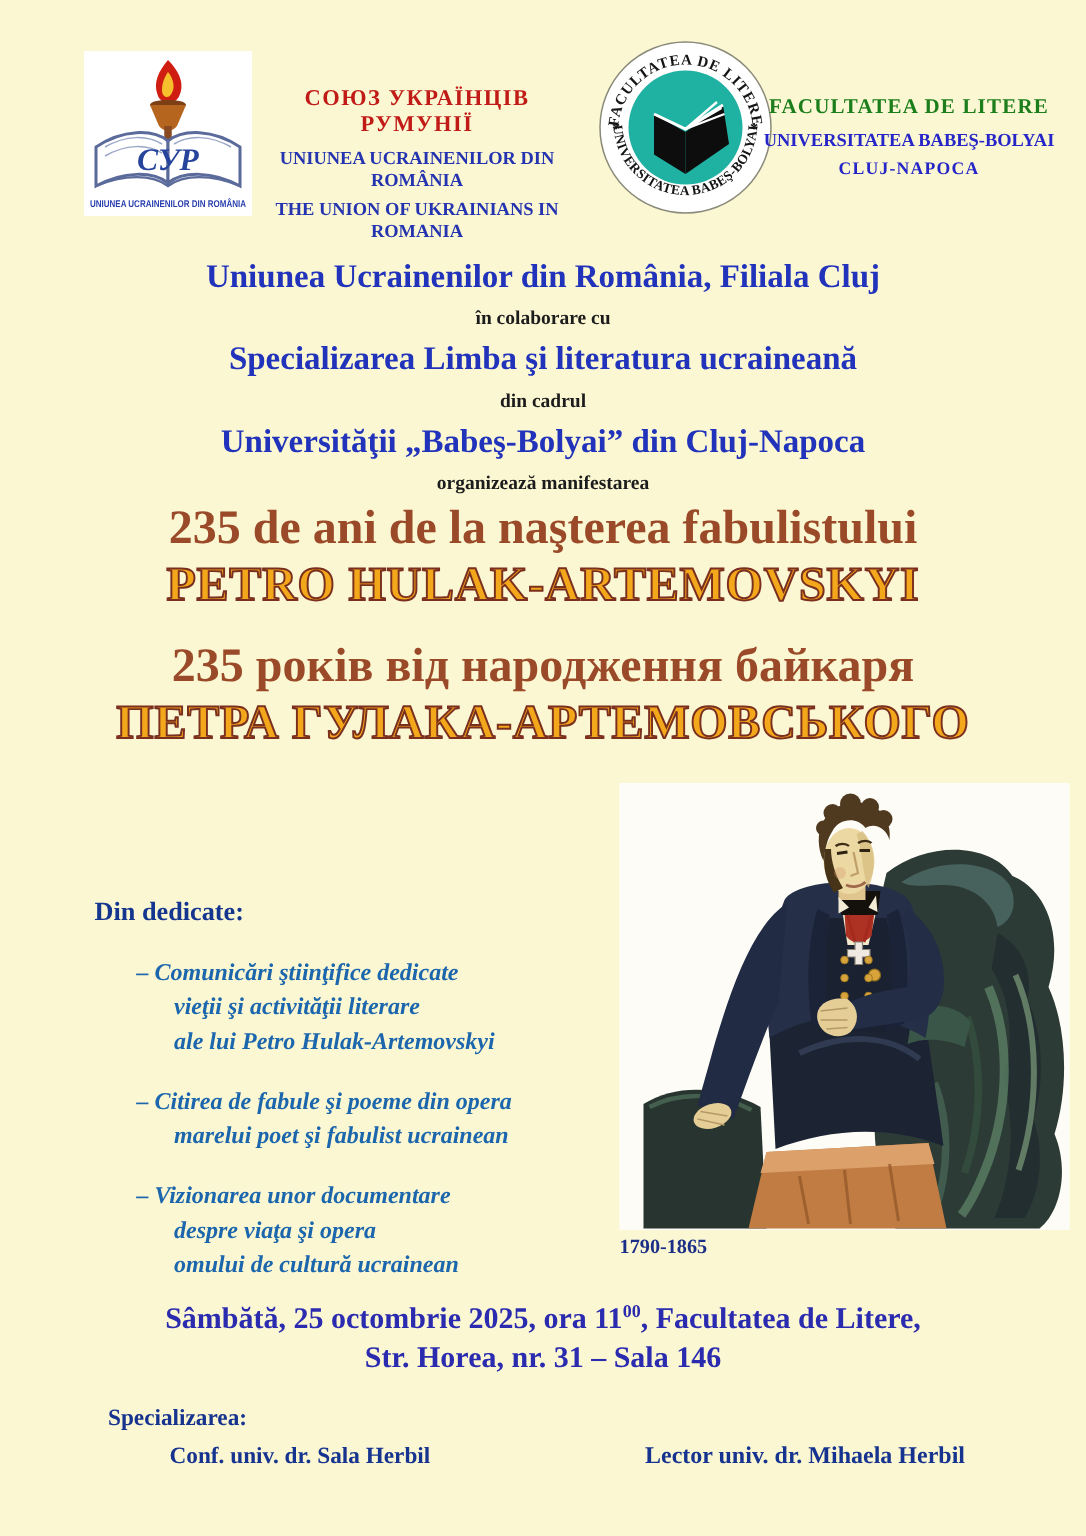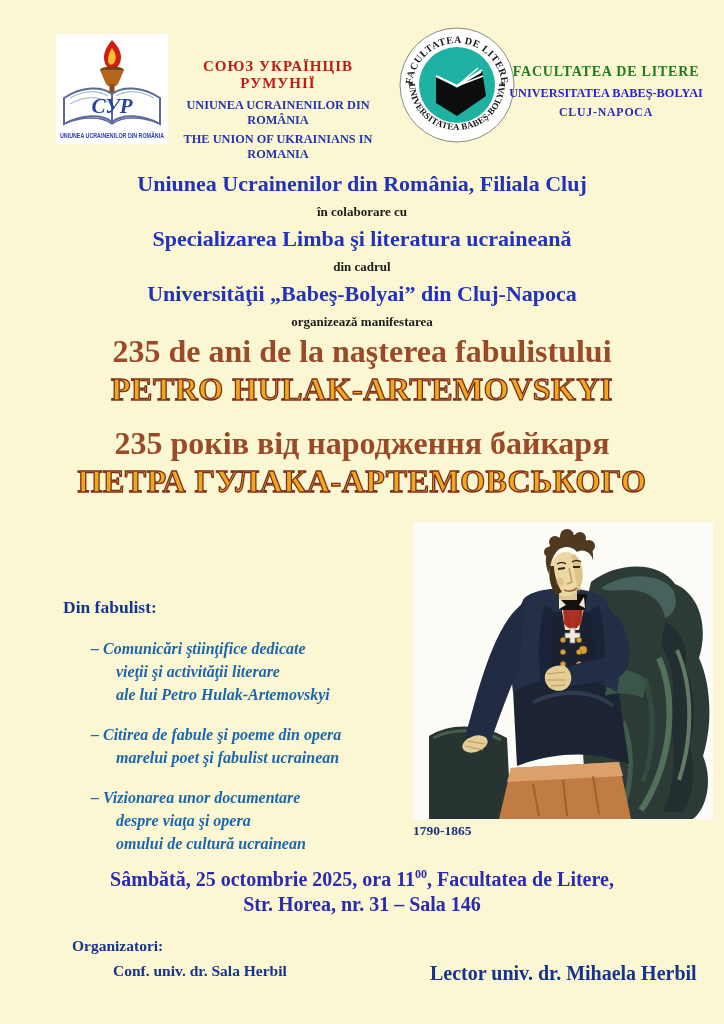--- a/index.html
+++ b/index.html
@@ -41,21 +41,21 @@
   
   .portrait-box{position:absolute;left:413px;top:522px;width:300px;height:298px;background:#fff;}
   .portrait-caption{position:absolute;left:413px;top:823px;width:240px;text-align:left;
     color:#1b2f86;font-weight:bold;font-size:13.5px;}
   
   .event{position:absolute;left:0;top:862px;width:100%;text-align:center;
     color:#2b2bb0;font-weight:bold;font-size:20px;line-height:25px;}
   .event sup{font-size:12px;}
   .organizers-heading{position:absolute;left:72px;top:937px;color:#16348f;font-weight:bold;font-size:15.5px;}
   .organizer-first{position:absolute;left:113px;top:962px;color:#16348f;font-weight:bold;font-size:15.5px;}
-  .organizer-second{position:absolute;left:430px;top:962px;color:#16348f;font-weight:bold;font-size:20px;}
+  .organizer-second{position:absolute;left:430px;top:962px;color:#16348f;font-weight:bold;font-size:16px;}
 </style>
 </head>
 <body>
 
 <div class="poster">
 
   <div class="sur-logo-box">
     <svg width="112" height="110" viewBox="0 0 112 110">
       <rect width="112" height="110" fill="#ffffff"></rect>
       <g>
@@ -124,21 +124,21 @@
 
   <div class="titles">
     <div class="title-occasion">235 de ani de la naşterea fabulistului</div>
     <div class="title-name">PETRO HULAK-ARTEMOVSKYI</div>
     <div class="title-gap"></div>
     <div class="title-occasion">235 років від народження байкаря</div>
     <div class="title-name">ПЕТРА ГУЛАКА-АРТЕМОВСЬКОГО</div>
   </div>
 
   <div class="program">
-    <div class="program-heading">Din fabulist:</div>
+    <div class="program-heading">Din dedicate:</div>
     <div class="program-item">
       <div>– Comunicări ştiinţifice dedicate</div>
       <div class="cont">vieţii şi activităţii literare</div>
       <div class="cont">ale lui Petro Hulak-Artemovskyi</div>
     </div>
     <div class="program-item">
       <div>– Citirea de fabule şi poeme din opera</div>
       <div class="cont">marelui poet şi fabulist ucrainean</div>
     </div>
     <div class="program-item">
@@ -225,17 +225,17 @@
   </div>
   <div class="portrait-caption">1790-1865</div>
 
   <div class="event">
     <div>
       <span>Sâmbătă, 25 octombrie 2025, ora 11</span><sup>00</sup><span>, Facultatea de Litere,</span>
     </div>
     <div>Str. Horea, nr. 31 – Sala 146</div>
   </div>
 
-  <div class="organizers-heading">Organizatori:</div>
+  <div class="organizers-heading">Specializarea:</div>
   <div class="organizer-first">Conf. univ. dr. Sala Herbil</div>
   <div class="organizer-second">Lector univ. dr. Mihaela Herbil</div>
 
 </div>
 
 </body></html>

